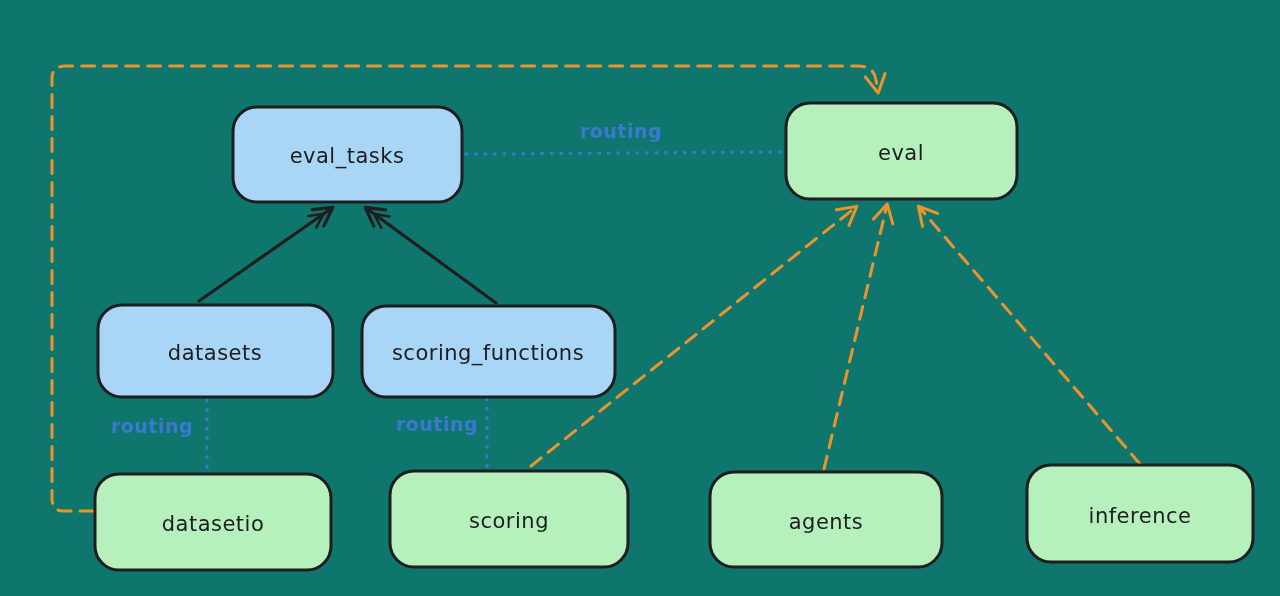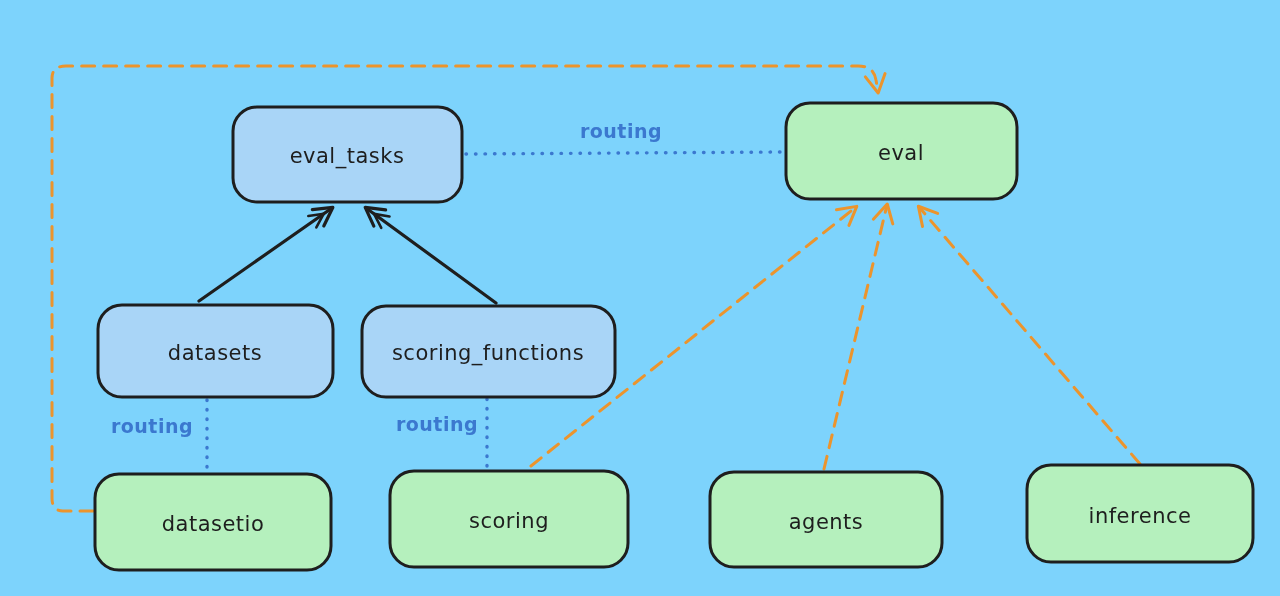--- a/index.html
+++ b/index.html
@@ -8,21 +8,21 @@
     background: #ffffff;
     width: 1280px;
     height: 596px;
     overflow: hidden;
     font-family: "DejaVu Sans", sans-serif;
   }
   .canvas-wrap {
     position: relative;
     width: 1280px;
     height: 596px;
-    background: #7dd3fc;
+    background: #0f766e;
   }
   svg { display: block; }
   .node-box {
     stroke: #1e1e1e;
     stroke-width: 3;
   }
   .node-label {
     fill: #1e1e1e;
     font-size: 21px;
     font-weight: 500;

